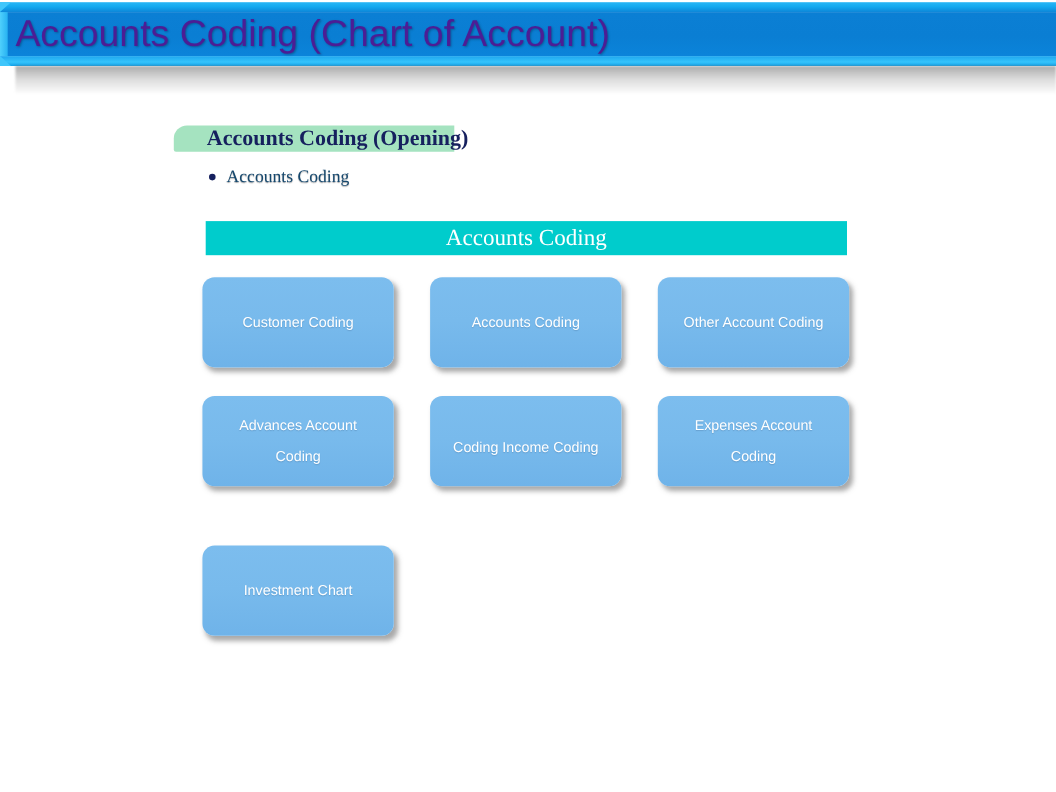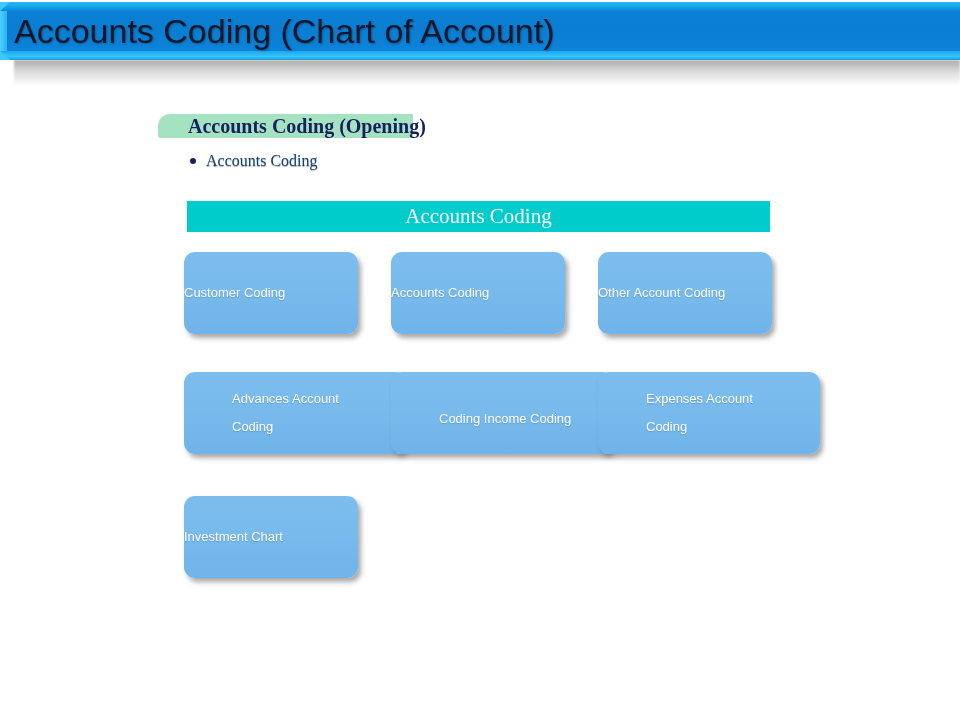--- a/index.html
+++ b/index.html
@@ -62,21 +62,21 @@
     left: 0; top: 9px;
     width: 7px; height: 40px;
     background: linear-gradient(to right, #4fd0fc 0%, #27b2f2 100%);
   }
   #title-text {
     position: absolute;
     left: 14px;
     top: 6px;
     height: 46px;
     line-height: 46px;
-    color: #0f172a;
+    color: #4c1d95;
     font-size: 34px;
     font-family: "Liberation Sans", sans-serif;
     font-weight: 400;
     letter-spacing: 0px;
     white-space: nowrap;
     text-shadow: 1px 1px 2px rgba(0,0,0,0.28);
   }
   #title-shadow {
     position: absolute;
     left: 14px;
@@ -162,42 +162,42 @@
   
   .node-box {
     position: absolute;
     width: 174px;
     height: 82px;
     border-radius: 11px;
     background: linear-gradient(to bottom, #7cbdee 0%, #78baec 48%, #6fb3e9 100%);
     box-shadow: 3px 4px 5px rgba(90,90,90,0.52);
     display: flex;
     flex-direction: column;
-    align-items: flex-start;
+    align-items: center;
     justify-content: center;
   }
   .node-line {
     color: #ffffff;
     font-family: "Liberation Sans", sans-serif;
     font-size: 13px;
     line-height: 28px;
     white-space: nowrap;
     text-align: center;
     text-shadow: 0px 1px 1px rgba(70,110,150,0.35);
   }
   .node-box.two-line { justify-content: center; }
   .node-box.shift-down .node-line { position: relative; top: 6px; }
 
   
   .col-1 { left: 184px; }
   .col-2 { left: 391px; }
   .col-3 { left: 598px; }
   
   .row-1 { top: 252px; }
-  .row-2 { top: 372px; padding-left: 48px; }
+  .row-2 { top: 360px; }
   .row-3 { top: 496px; }
 </style>
 </head>
 <body>
 
 <div id="title-banner">
   <div class="band-top"></div>
   <div class="band-mid"></div>
   <div class="band-bot"></div>
   <div class="chamfer-tl"></div>

